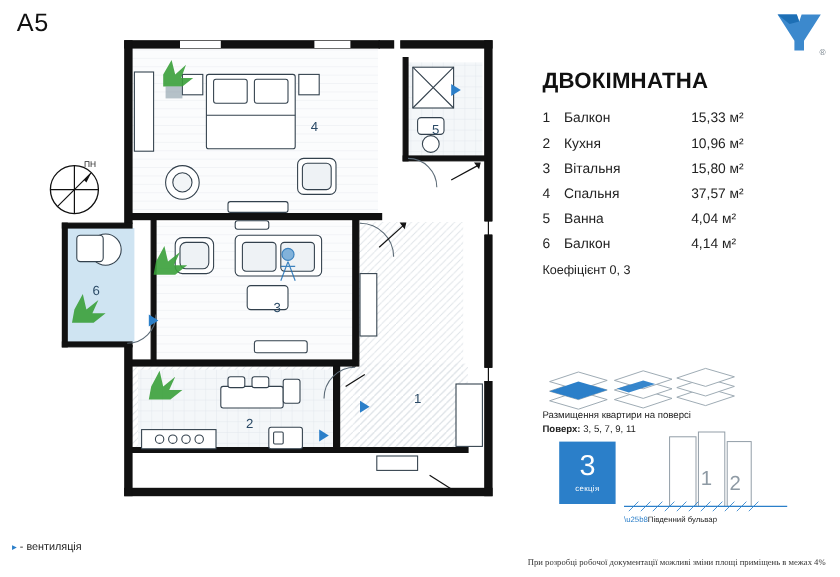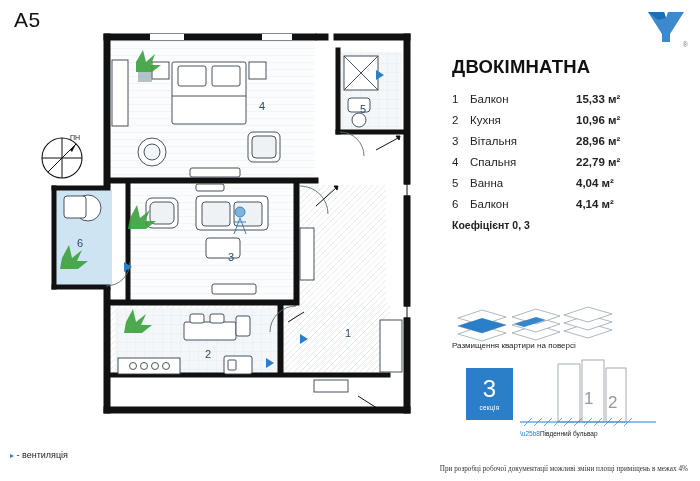--- a/index.html
+++ b/index.html
@@ -34,22 +34,22 @@
     margin: 0; font-size: 18.5px; line-height: 1.22; font-weight: 700;
     letter-spacing: .2px; color: #111;
   }
   .info .area {
     margin-top: 8px; font-size: 15px; font-weight: 700; color: #111;
   }
   .room-table { margin-top: 14px; width: 182px; }
   .room-row { display: flex; align-items: baseline; margin-bottom: 9px; font-size: 11.5px; }
   .room-row .num { width: 18px; color: #222; }
   .room-row .nm { flex: 1; color: #222; }
-  .room-row .sq { width: 58px; text-align: left; color: #222; font-weight: bold; }
-  .coef { font-size: 10.5px; color: #222; margin-top: 2px; font-weight: bold; }
+  .room-row .sq { width: 58px; text-align: left; color: #222; }
+  .coef { font-size: 10.5px; color: #222; margin-top: 2px; }
 
   
   .keyplan { position: absolute; left: 452px; top: 300px; width: 190px; height: 50px; }
   .kp-cap { position: absolute; left: 452px; top: 340px; width: 215px; font-size: 8px; color: #222; line-height: 1.5; }
   .kp-cap .b { font-weight: 700; }
 
   .section-block { position: absolute; left: 466px; top: 368px; }
   .sec-cube {
     width: 47px; height: 52px; background: #2b7fc9;
     display: flex; flex-direction: column; align-items: center; justify-content: center;
@@ -310,26 +310,26 @@
         <span class="sq">15,33 м²</span>
       </div>
       <div class="room-row">
         <span class="num">2</span>
         <span class="nm">Кухня</span>
         <span class="sq">10,96 м²</span>
       </div>
       <div class="room-row">
         <span class="num">3</span>
         <span class="nm">Вітальня</span>
-        <span class="sq">28,96 м²</span>
+        <span class="sq">15,80 м²</span>
       </div>
       <div class="room-row">
         <span class="num">4</span>
         <span class="nm">Спальня</span>
-        <span class="sq">22,79 м²</span>
+        <span class="sq">37,57 м²</span>
       </div>
       <div class="room-row">
         <span class="num">5</span>
         <span class="nm">Ванна</span>
         <span class="sq">4,04 м²</span>
       </div>
       <div class="room-row">
         <span class="num">6</span>
         <span class="nm">Балкон</span>
         <span class="sq">4,14 м²</span>
@@ -351,20 +351,23 @@
       <path d="M112 15 L136 7 L160 14 L136 22 Z"></path>
     </g>
     <g fill="#2b7fc9">
       <path d="M6 26 L30 18 L54 25 L30 33 Z"></path>
       <path d="M62 24 L84 17 L94 20 L72 27 Z" opacity=".95"></path>
     </g>
   </svg>
 
   <div class="kp-cap">
     <div>Размищення квартири на поверсі</div>
+    <div>
+      <span class="b">Поверх:</span><span> 3, 5, 7, 9, 11</span>
+    </div>
   </div>
 
   <div class="section-block">
     <div class="sec-cube">
       <span class="n">3</span>
       <span class="t">секцiя</span>
     </div>
   </div>
 
   <svg style="position:absolute;left:518px;top:352px;" width="140" height="80" viewBox="0 0 140 80">

